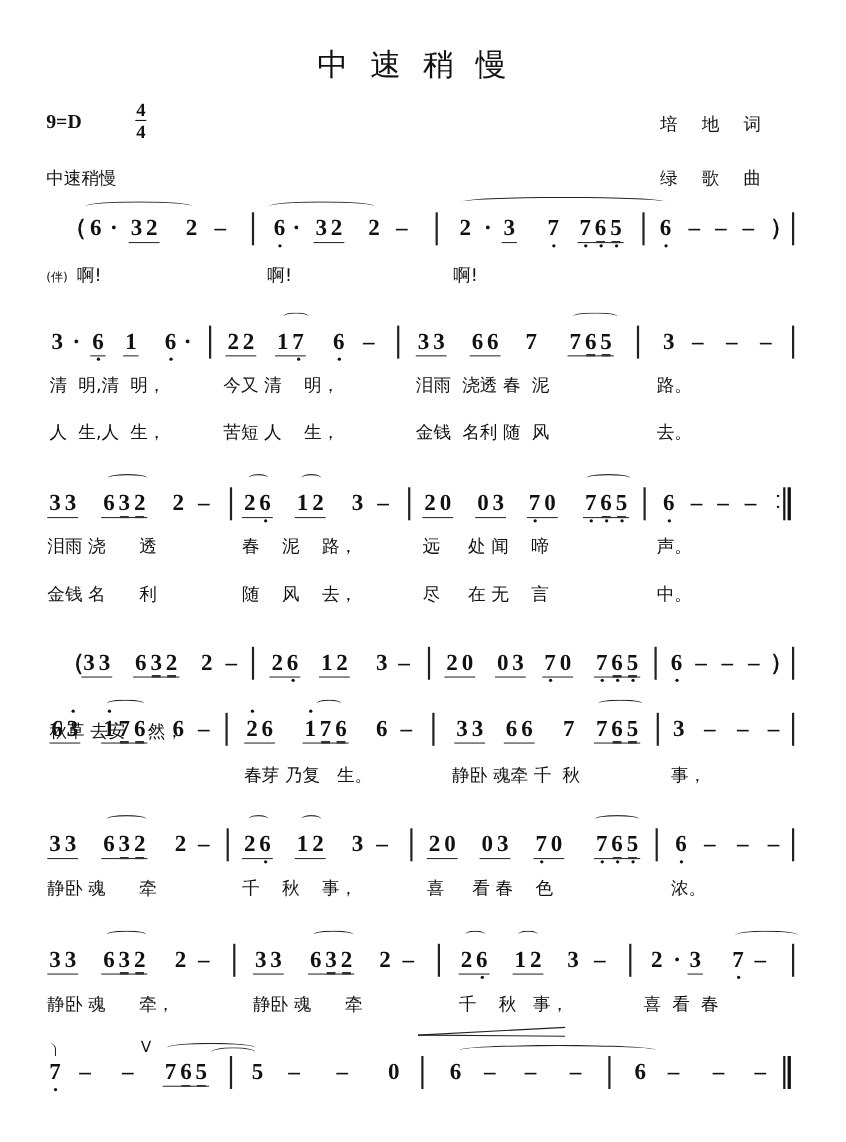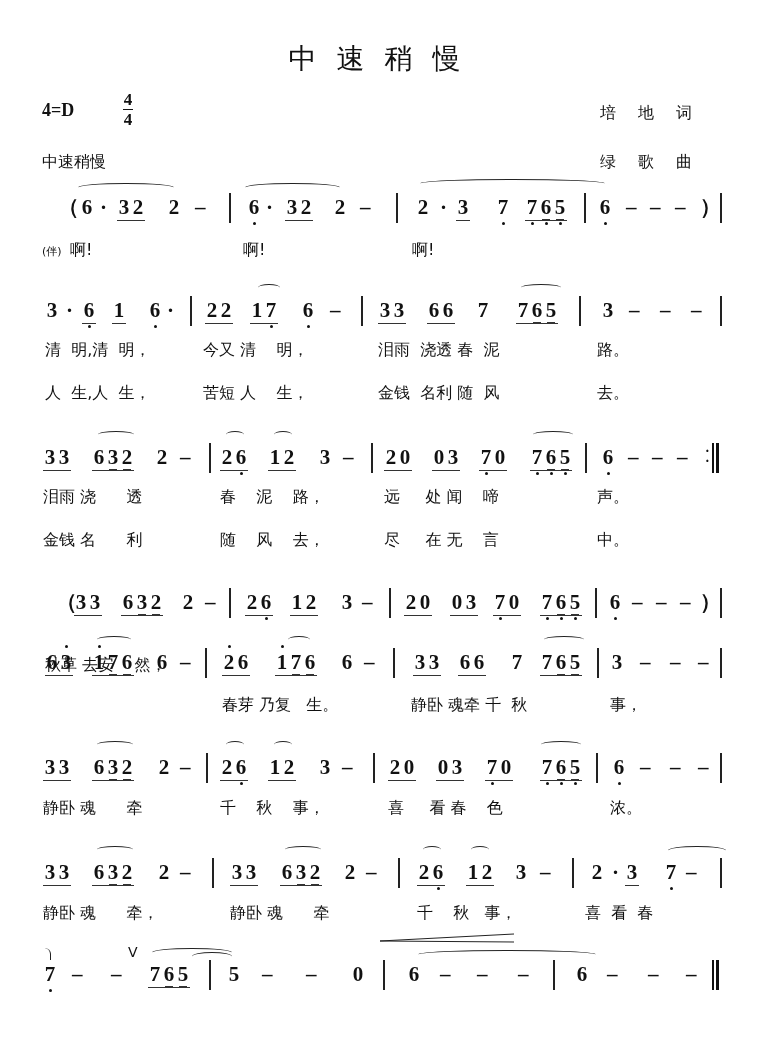--- a/index.html
+++ b/index.html
@@ -28,21 +28,21 @@
   .dblthick i { position: absolute; top: 0; height: 30px; background: #111; }
   .slur { position: absolute; border-top: 1.5px solid #222; border-radius: 50% 50% 0 0; height: 8px; }
   .lyr { position: absolute; font-family: "DejaVu Sans", sans-serif; font-size: 16px; white-space: pre; }
   .dots { position: absolute; top: 4px; font-size: 20px; font-weight: bold; line-height: 8px; }
   .breath { position:absolute; font-family: "DejaVu Sans", sans-serif; font-size: 14px; }
 </style>
 </head>
 <body>
 
 <div class="abs title">中速稍慢</div>
-<div class="abs key">4=D</div>
+<div class="abs key">9=D</div>
 <div class="abs ts">
   <span>4</span>
   <span class="bar"></span>
   <span>4</span>
 </div>
 <div class="abs credit" style="left:600px; top:103px;">培地词</div>
 <div class="abs credit" style="left:600px; top:152px;">绿歌曲</div>
 <div class="abs tempo">中速稍慢</div>
 
 <div id="score">

